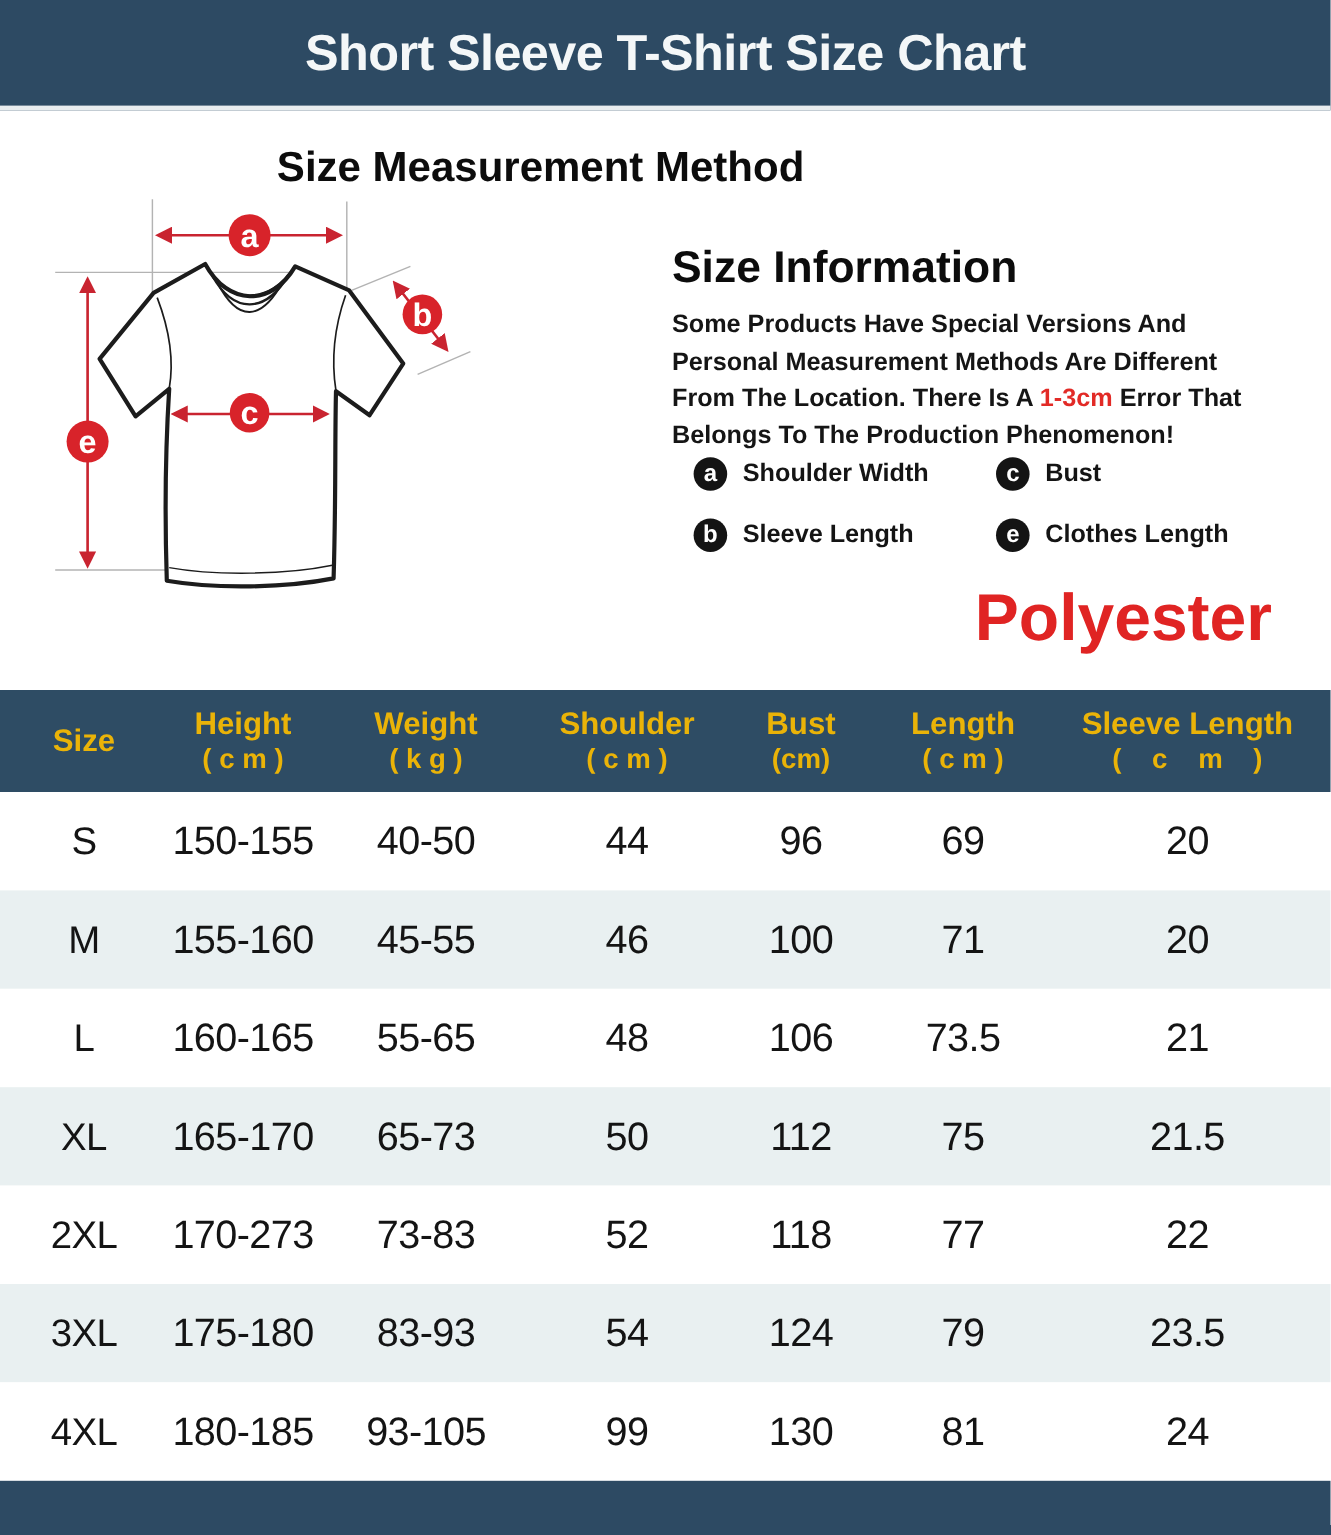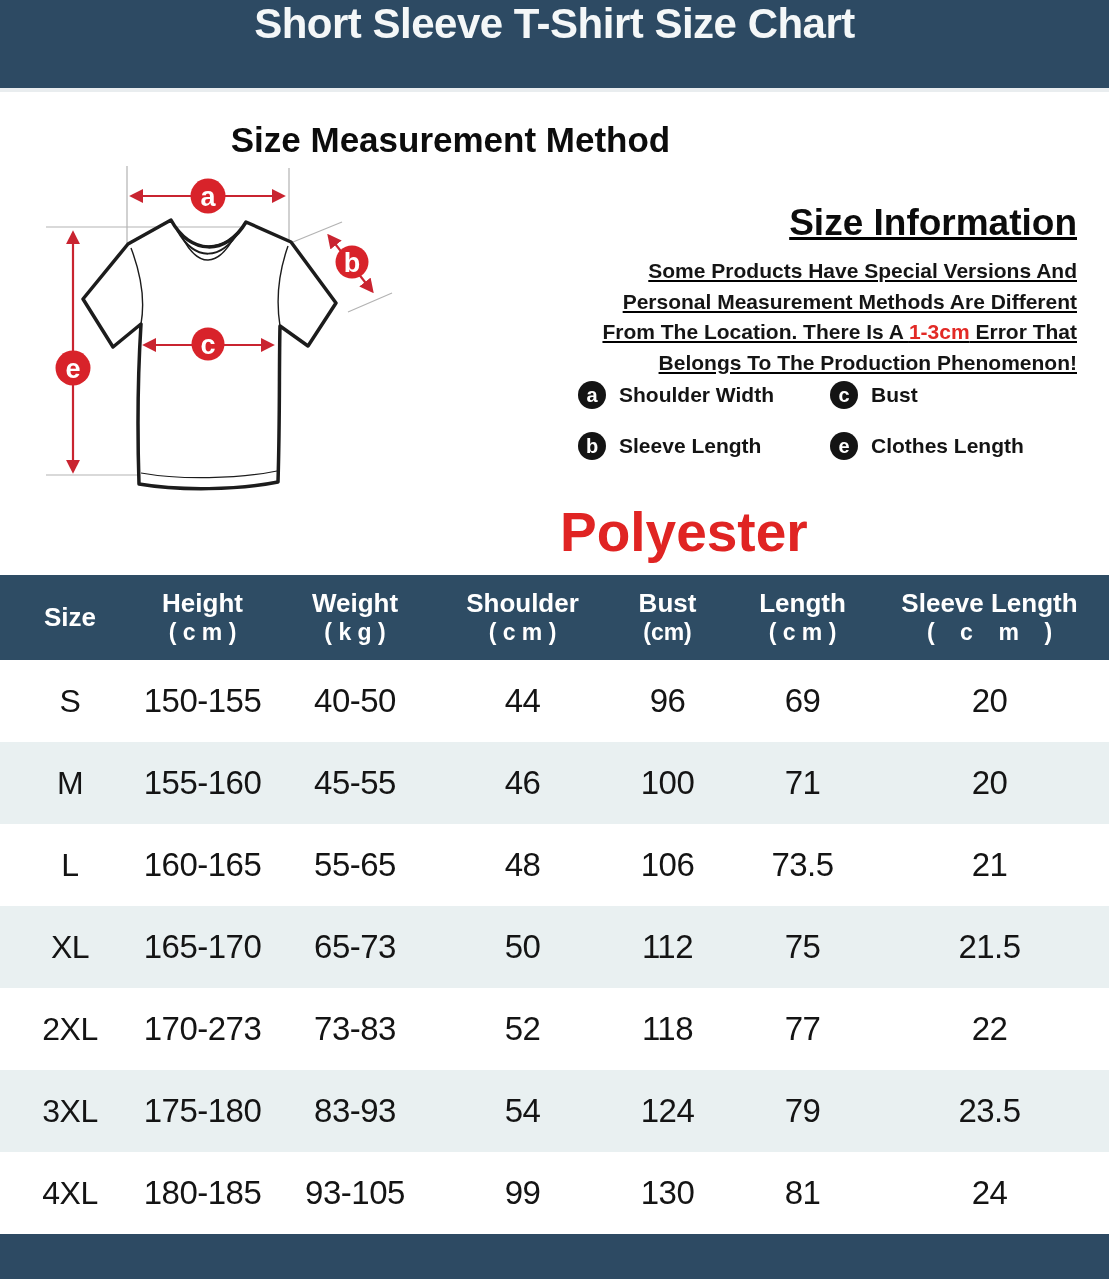--- a/index.html
+++ b/index.html
@@ -11,69 +11,69 @@
     height: 1279px;
     background: #ffffff;
     overflow: hidden;
   }
 
   
   .top-bar {
     position: absolute; left: 0; top: 0; width: 1109px; height: 92px;
     background: #2d4a63;
     border-bottom: 4px solid #e9edef;
-    display: flex; justify-content: center;
+    display: flex; align-items: center; justify-content: center;
   }
   .top-bar .title {
     color: #f4f7f8; font-size: 42px; font-weight: bold; letter-spacing: -0.5px;
   }
 
   
   .method-heading {
     position: absolute; left: 0; top: 120px; width: 901px;
     text-align: center; font-size: 35px; font-weight: bold; color: #0c0c0c;
   }
 
   
   .diagram { position: absolute; left: 40px; top: 162px; width: 400px; height: 350px; }
 
   
-  .info-block { position: absolute; left: 577px; top: 202px; width: 500px; text-align: right; text-decoration: underline; }
+  .info-block { position: absolute; left: 560px; top: 202px; width: 500px; text-align: left; }
   .info-heading { font-size: 37px; font-weight: bold; color: #0c0c0c; }
   .info-text { margin-top: 12px; font-size: 21px; font-weight: bold; color: #151515; line-height: 30.5px; }
   .hl-red { color: #e22a26; }
 
   
   .legend {
     position: absolute; left: 578px; top: 381px; width: 482px;
     display: grid; grid-template-columns: 252px 230px; row-gap: 23px;
   }
   .legend-item { display: flex; align-items: center; }
   .legend-dot {
     width: 28px; height: 28px; border-radius: 50%; background: #141414;
     color: #ffffff; font-size: 20px; font-weight: bold;
     display: flex; align-items: center; justify-content: center; flex: 0 0 auto;
   }
   .legend-label { margin-left: 13px; font-size: 21px; font-weight: bold; color: #141414; }
 
   
   .material {
-    position: absolute; left: 560px; top: 500px; width: 500px;
-    text-align: left; font-size: 55px; font-weight: bold; color: #e02423;
+    position: absolute; left: 560px; top: 482px; width: 500px;
+    text-align: right; font-size: 55px; font-weight: bold; color: #e02423;
   }
 
   
   .size-table { position: absolute; left: 0; top: 575px; width: 1109px; }
   .thead-row, .tr {
     display: grid;
     grid-template-columns: 140px 125px 180px 155px 135px 135px 239px;
   }
   .thead-row { background: #2e4c64; height: 85px; }
   .th {
-    color: #ffffff; display: flex; flex-direction: column;
+    color: #eab308; display: flex; flex-direction: column;
     align-items: center; justify-content: center; line-height: 1.15;
   }
   .th-label { font-size: 26px; font-weight: bold; }
   .th-unit  { font-size: 23px; font-weight: bold; white-space: pre; }
   .tr { height: 82px; background: #ffffff; }
   .tr.alt { background: #e9f0f1; }
   .td {
     display: flex; align-items: center; justify-content: center;
     font-size: 33px; color: #141414; letter-spacing: -0.5px;
   }

